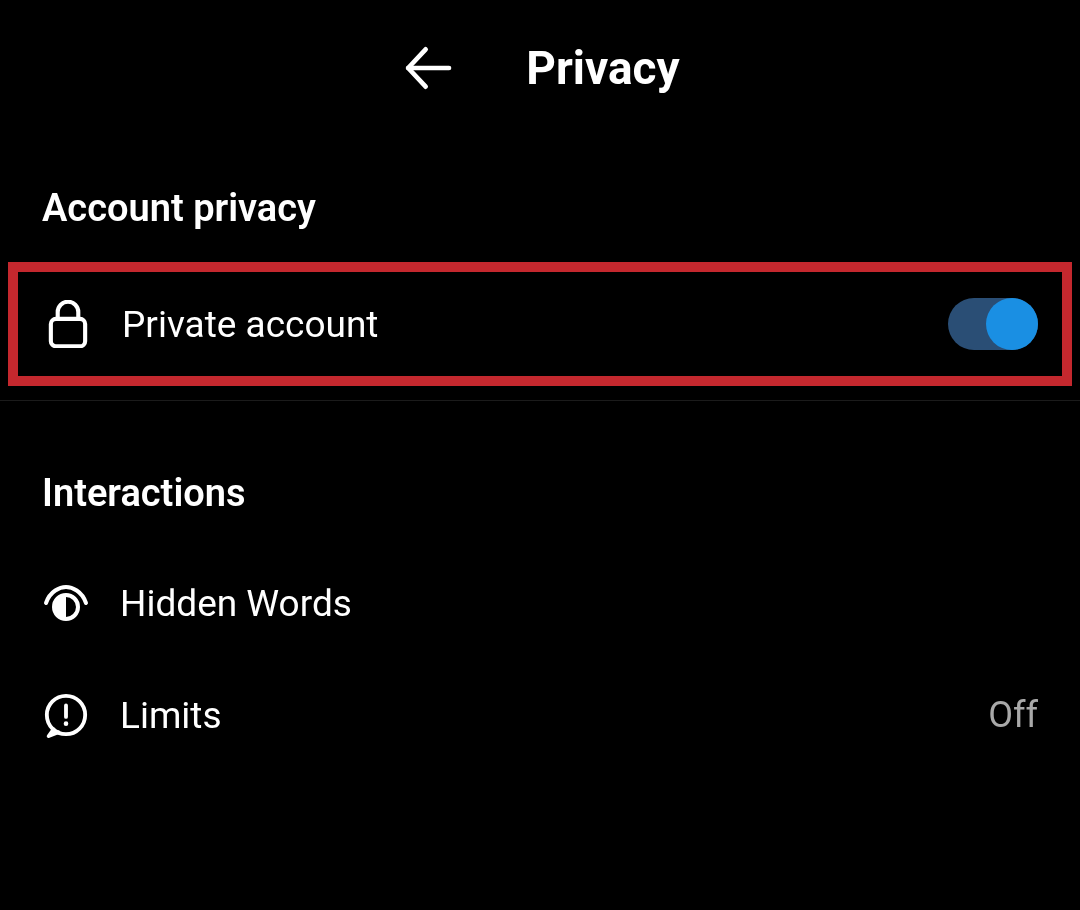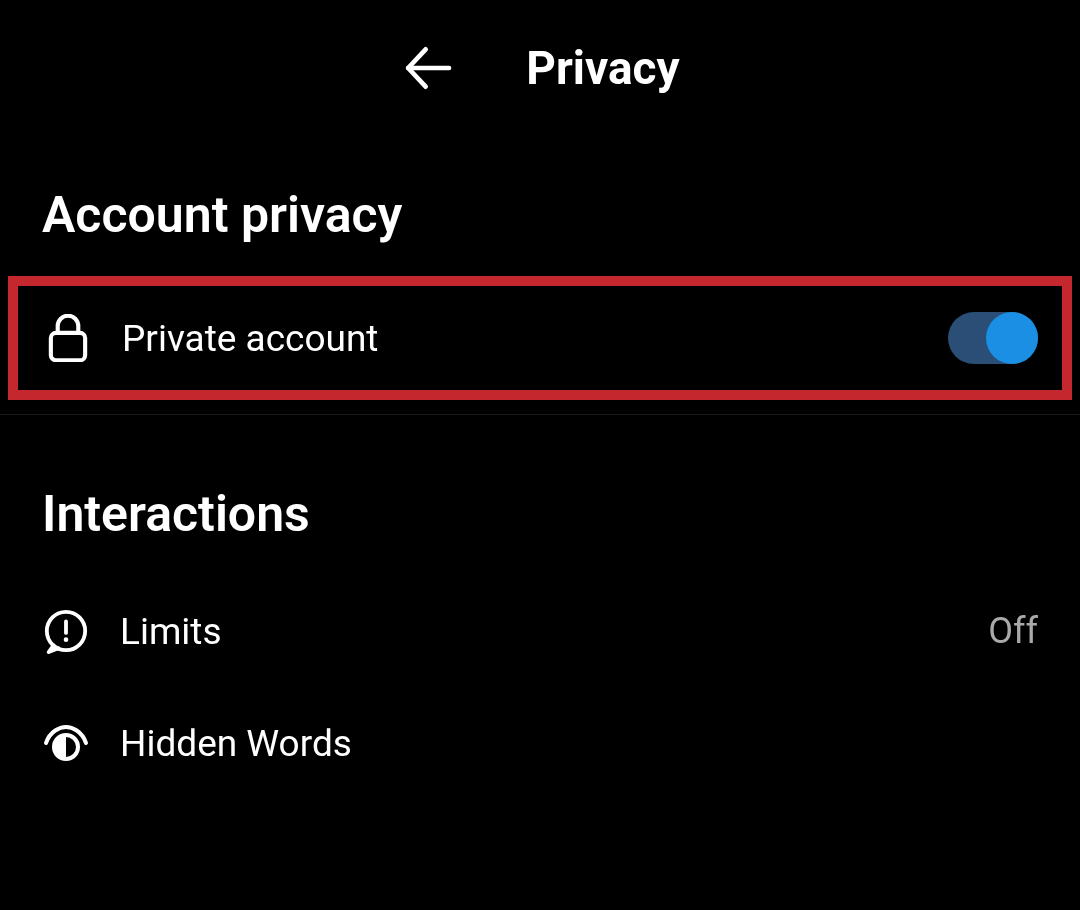--- a/index.html
+++ b/index.html
@@ -22,21 +22,21 @@
       display: flex;
       align-items: center;
       justify-content: center;
       cursor: pointer;
     }
     .page-title {
       font-size: 46px;
       font-weight: 700;
     }
     .section-header {
-      font-size: 50px;
+      font-size: 38px;
       font-weight: 600;
       padding: 40px 42px 32px 42px;
     }
     .row-highlighted {
       border: 10px solid #c4282e;
       margin: 0 8px 14px 8px;
     }
     .row {
       display: flex;
       align-items: center;
@@ -126,34 +126,34 @@
 </div>
 
 <div class="divider"></div>
 <div class="section-gap"></div>
 
 <div class="section-header">Interactions</div>
 
 <div class="row-list">
   <div class="row">
     <div class="row-icon">
+      <svg width="48" height="48" viewBox="0 0 24 24" fill="none" stroke="#ffffff" stroke-width="2" stroke-linecap="round" stroke-linejoin="round">
+        <path d="M2 12 C 4 6, 9 4, 12 4 C 15 4, 20 6, 22 12"></path>
+        <circle cx="12" cy="14" r="6"></circle>
+        <path d="M12 8 a6 6 0 0 0 0 12 Z" fill="#ffffff" stroke="none"></path>
+      </svg>
+    </div>
+    <div class="row-label">Hidden Words</div>
+  </div>
+
+  <div class="row">
+    <div class="row-icon">
       <svg width="46" height="46" viewBox="0 0 24 24" fill="none" stroke="#ffffff" stroke-width="2" stroke-linecap="round" stroke-linejoin="round">
         <path d="M12 2 a10 10 0 1 0 0 20 a10 10 0 0 0 0 -20 Z"></path>
         <path d="M5.5 19.5 L3 23 L8 21"></path>
         <line x1="12" y1="7" x2="12" y2="13"></line>
         <circle cx="12" cy="16.5" r="1.2" fill="#ffffff" stroke="none"></circle>
       </svg>
     </div>
     <div class="row-label">Limits</div>
     <div class="row-value">Off</div>
   </div>
-
-  <div class="row">
-    <div class="row-icon">
-      <svg width="48" height="48" viewBox="0 0 24 24" fill="none" stroke="#ffffff" stroke-width="2" stroke-linecap="round" stroke-linejoin="round">
-        <path d="M2 12 C 4 6, 9 4, 12 4 C 15 4, 20 6, 22 12"></path>
-        <circle cx="12" cy="14" r="6"></circle>
-        <path d="M12 8 a6 6 0 0 0 0 12 Z" fill="#ffffff" stroke="none"></path>
-      </svg>
-    </div>
-    <div class="row-label">Hidden Words</div>
-  </div>
 </div>
 
 </body></html>

